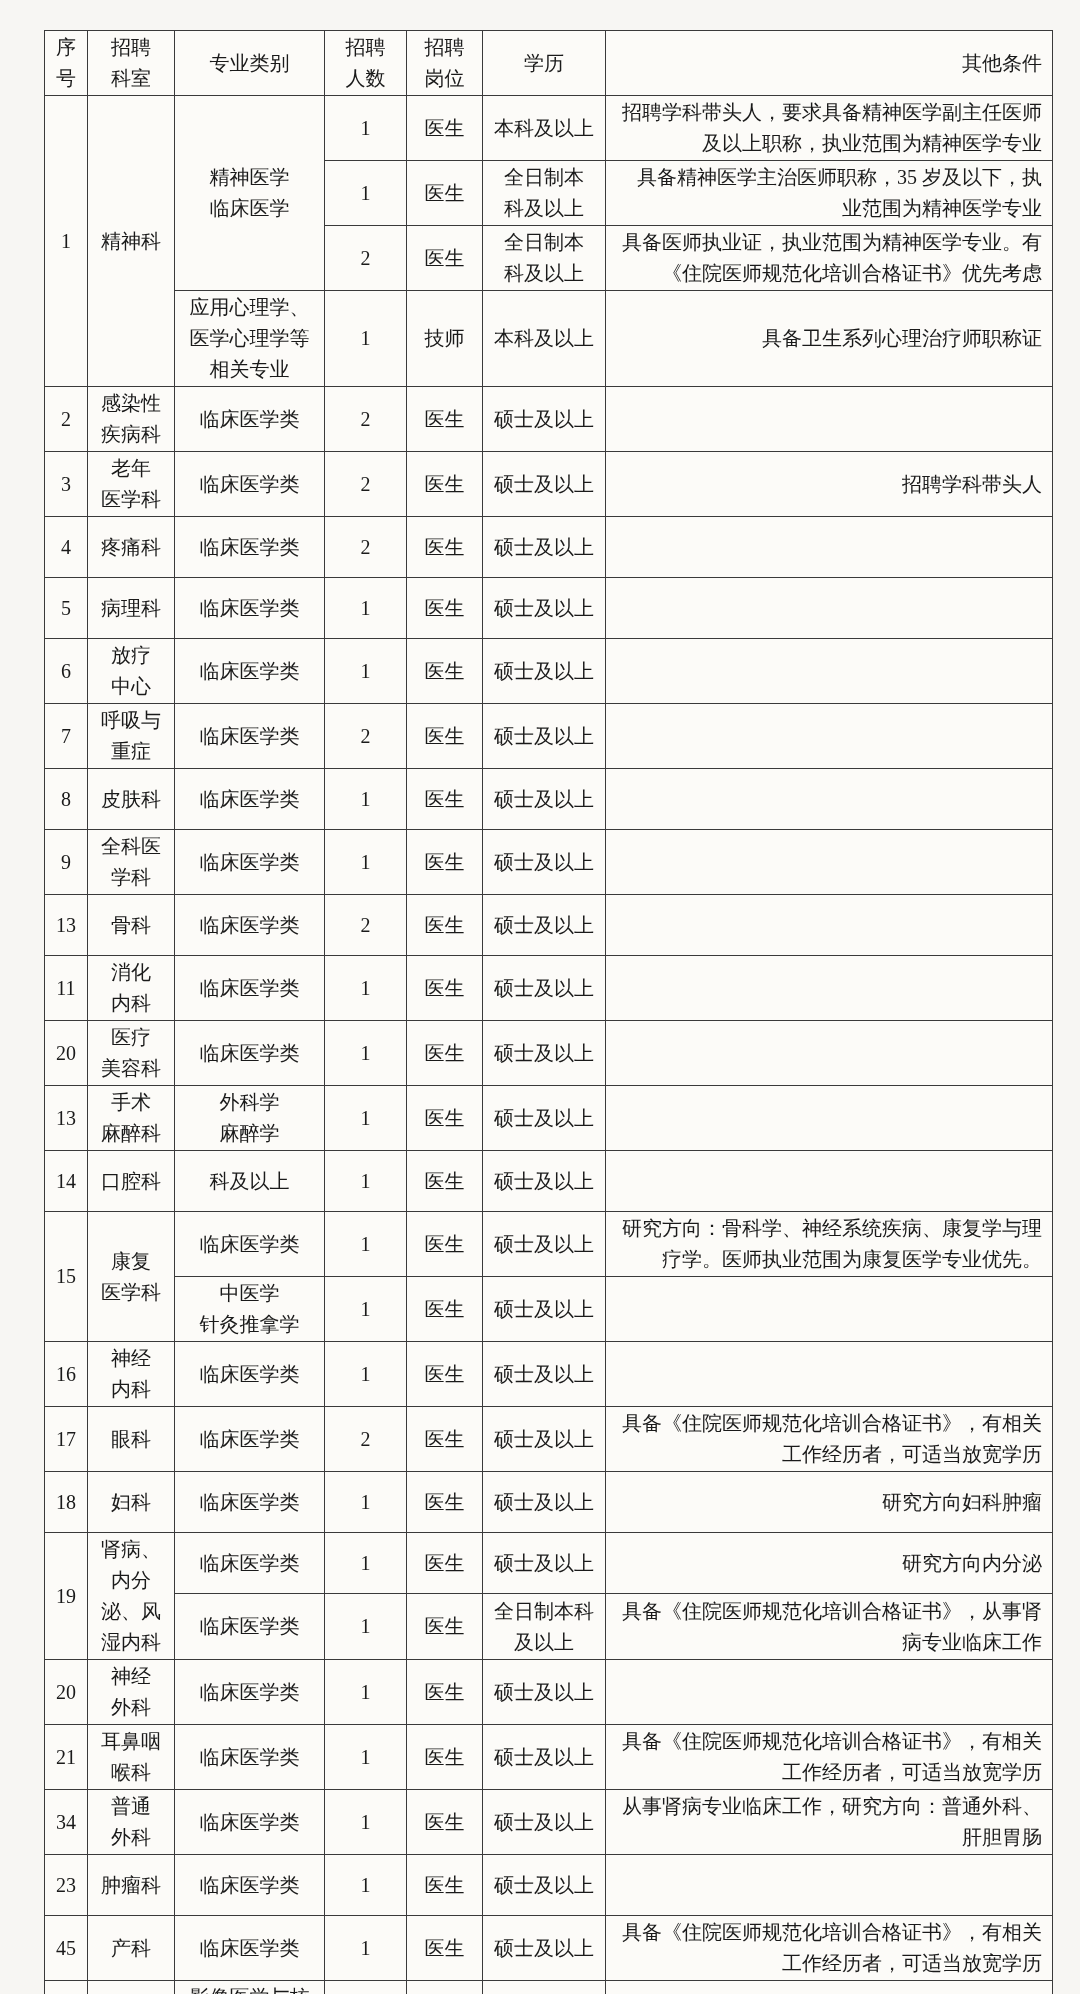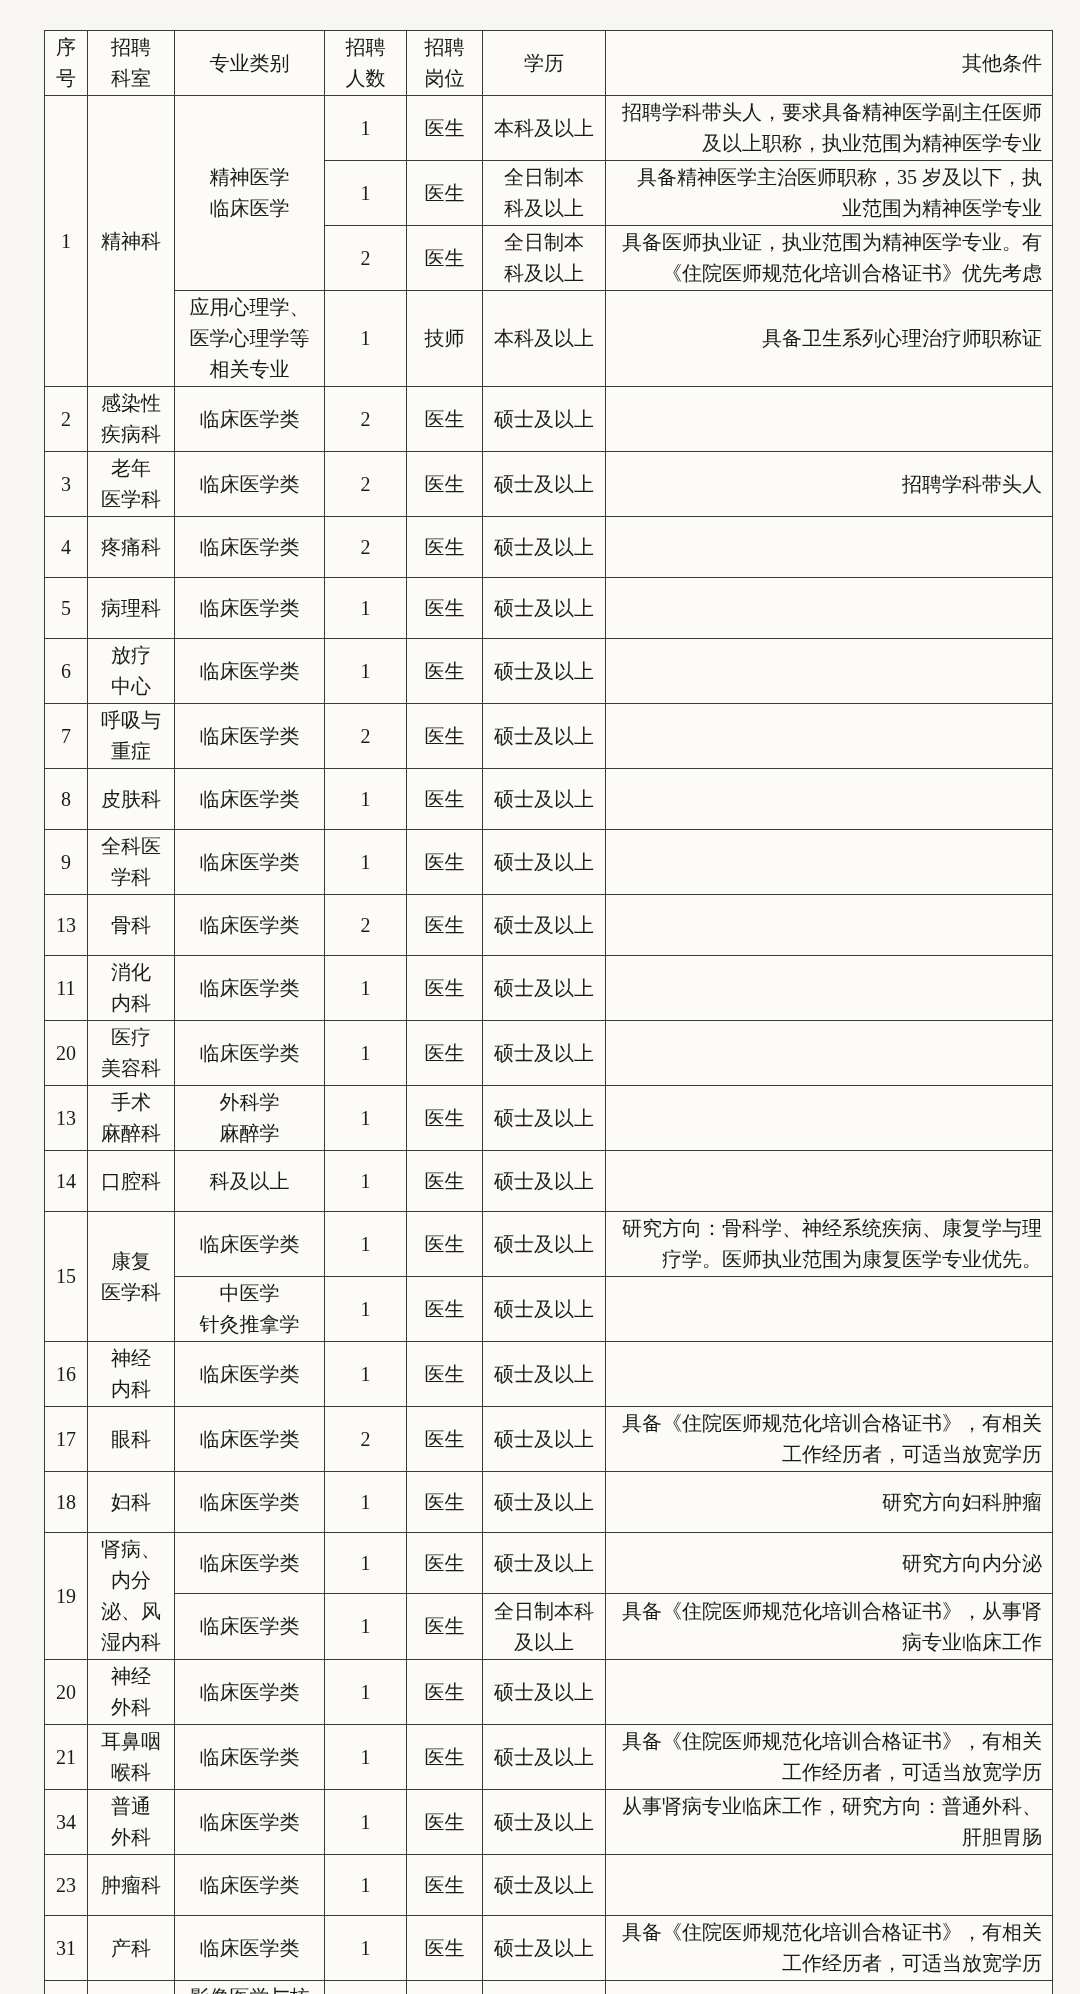--- a/index.html
+++ b/index.html
@@ -342,21 +342,21 @@
         <tr>
           <td class="c-no">23</td>
           <td class="c-dept">肿瘤科</td>
           <td class="c-major">临床医学类</td>
           <td class="c-count">1</td>
           <td class="c-post">医生</td>
           <td class="c-degree">硕士及以上</td>
           <td class="c-other"></td>
         </tr>
         <tr>
-          <td class="c-no">31</td>
+          <td class="c-no">45</td>
           <td class="c-dept">产科</td>
           <td class="c-major">临床医学类</td>
           <td class="c-count">1</td>
           <td class="c-post">医生</td>
           <td class="c-degree">硕士及以上</td>
           <td class="c-other">具备《住院医师规范化培训合格证书》，有相关工作经历者，可适当放宽学历</td>
         </tr>
         <tr>
           <td class="c-no">25</td>
           <td class="c-dept">放射科</td>

